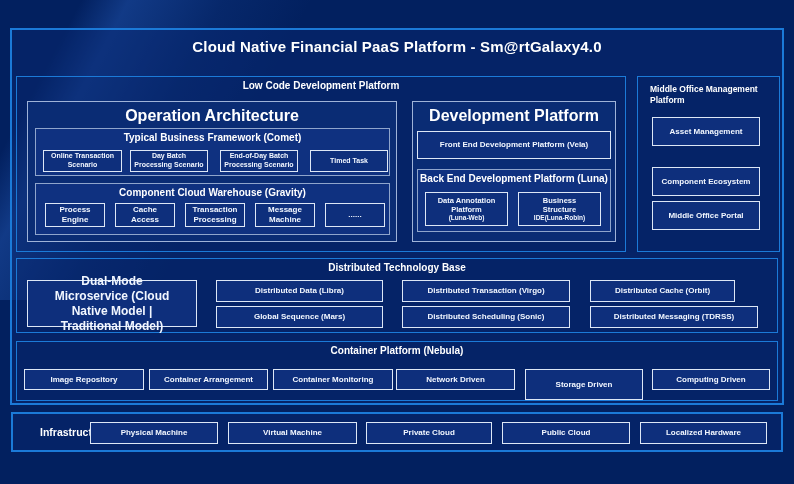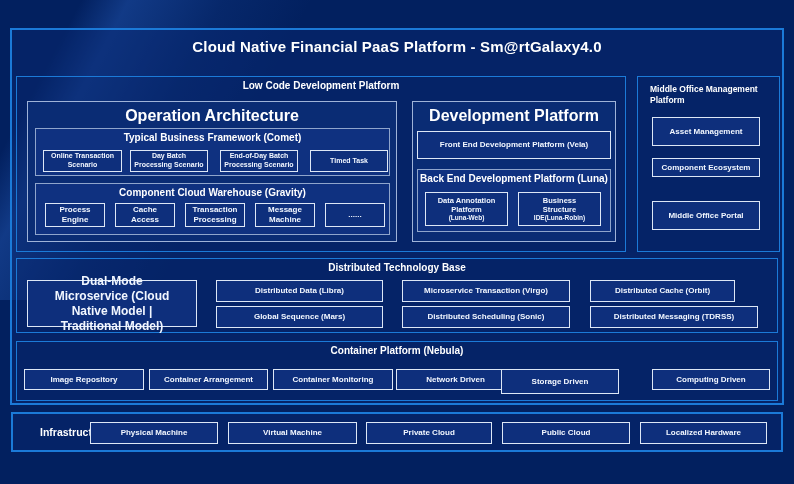--- a/index.html
+++ b/index.html
@@ -102,42 +102,42 @@
             <span>Structure</span>
             <span class="tiny">IDE(Luna-Robin)</span>
           </div>
         </div>
       </div>
     </div>
 
     <div class="sec" style="left:625px;top:46px;width:143px;height:176px">
       <div class="mid-label">Middle Office Management Platform</div>
       <div class="sbox" style="left:14px;top:40px;width:108px;height:29px">Asset Management</div>
-      <div class="sbox" style="left:14px;top:81px;width:108px;height:19px">Component Ecosystem</div>
+      <div class="sbox" style="left:14px;top:90px;width:108px;height:29px">Component Ecosystem</div>
       <div class="sbox" style="left:14px;top:124px;width:108px;height:29px">Middle Office Portal</div>
     </div>
 
     <div class="sec" style="left:4px;top:228px;width:762px;height:75px">
       <div class="sec-label">Distributed Technology Base</div>
       <div class="sbox dual" style="left:10px;top:21px;width:170px;height:47px">Dual-Mode Microservice (Cloud Native Model | Traditional Model)</div>
       <div class="sbox" style="left:199px;top:21px;width:167px;height:22px">Distributed Data (Libra)</div>
       <div class="sbox" style="left:199px;top:47px;width:167px;height:22px">Global Sequence (Mars)</div>
-      <div class="sbox" style="left:385px;top:21px;width:168px;height:22px">Microservice Transaction (Virgo)</div>
+      <div class="sbox" style="left:385px;top:21px;width:168px;height:22px">Distributed Transaction (Virgo)</div>
       <div class="sbox" style="left:385px;top:47px;width:168px;height:22px">Distributed Scheduling (Sonic)</div>
       <div class="sbox" style="left:573px;top:21px;width:145px;height:22px">Distributed Cache (Orbit)</div>
       <div class="sbox" style="left:573px;top:47px;width:168px;height:22px">Distributed Messaging (TDRSS)</div>
     </div>
 
     <div class="sec" style="left:4px;top:311px;width:762px;height:60px">
       <div class="sec-label">Container Platform (Nebula)</div>
       <div class="sbox" style="left:7px;top:27px;width:120px;height:21px">Image Repository</div>
       <div class="sbox" style="left:132px;top:27px;width:119px;height:21px">Container Arrangement</div>
       <div class="sbox" style="left:256px;top:27px;width:120px;height:21px">Container Monitoring</div>
       <div class="sbox" style="left:379px;top:27px;width:119px;height:21px">Network Driven</div>
-      <div class="sbox" style="left:484px;top:27px;width:118px;height:25px">Storage Driven</div>
+      <div class="sbox" style="left:508px;top:27px;width:118px;height:31px">Storage Driven</div>
       <div class="sbox" style="left:635px;top:27px;width:118px;height:21px">Computing Driven</div>
     </div>
   </div>
 
   <div class="infra">
     <div class="infra-label">Infrastructure</div>
     <div class="sbox" style="left:77px;top:8px;width:128px;height:22px">Physical Machine</div>
     <div class="sbox" style="left:215px;top:8px;width:129px;height:22px">Virtual Machine</div>
     <div class="sbox" style="left:353px;top:8px;width:126px;height:22px">Private Cloud</div>
     <div class="sbox" style="left:489px;top:8px;width:128px;height:22px">Public Cloud</div>

